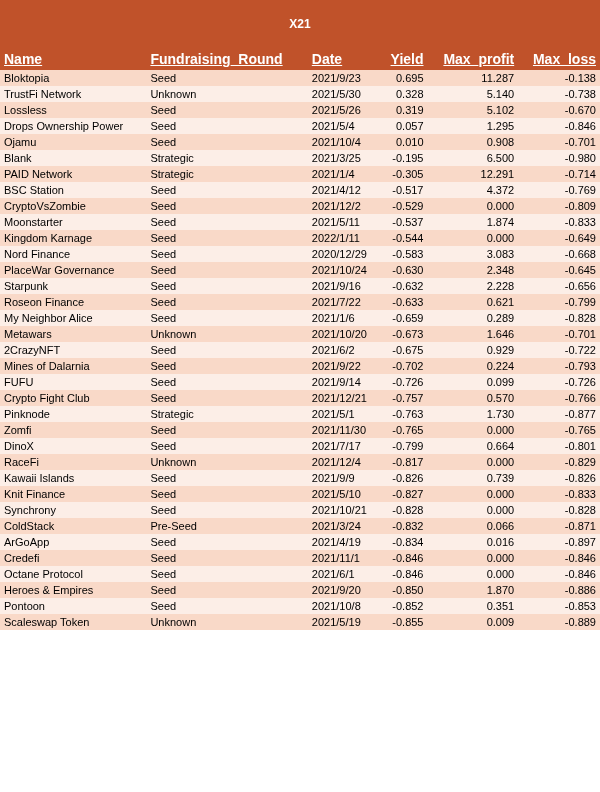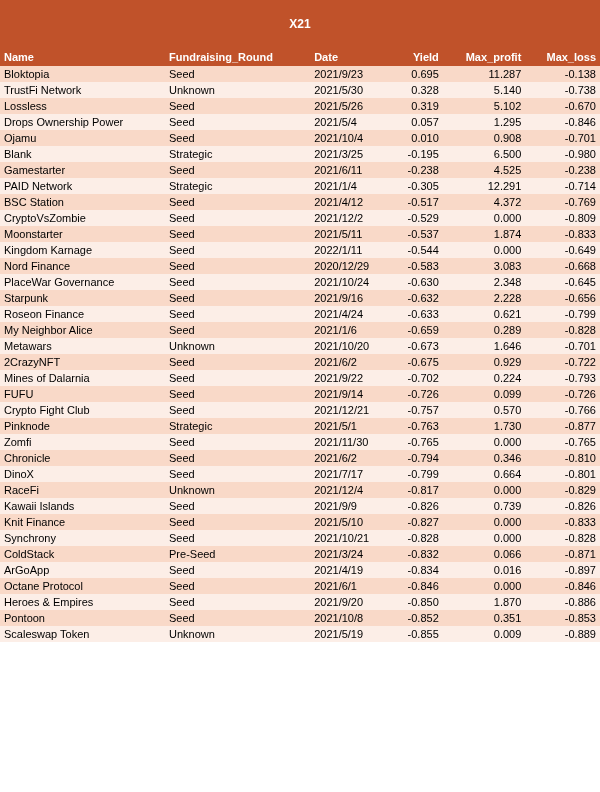--- a/index.html
+++ b/index.html
@@ -20,22 +20,23 @@
     table {
       width: 100%;
       border-collapse: collapse;
     }
     th {
       background: #c0522a;
       color: white;
       padding: 3px 4px;
       text-align: left;
       font-weight: bold;
-      font-size: 11px;
+      font-size: 14px;
       white-space: nowrap;
+      text-decoration: underline;
     }
     th.num, td.num {
       text-align: right;
     }
     tr:nth-child(odd) td {
       background: #f9d9c8;
     }
     tr:nth-child(even) td {
       background: #fceee7;
     }
@@ -106,28 +107,20 @@
       </tr>
       <tr>
         <td>Blank</td>
         <td>Strategic</td>
         <td>2021/3/25</td>
         <td class="num">-0.195</td>
         <td class="num">6.500</td>
         <td class="num">-0.980</td>
       </tr>
       <tr>
-        <td>Gamestarter</td>
-        <td>Seed</td>
-        <td>2021/6/11</td>
-        <td class="num">-0.238</td>
-        <td class="num">4.525</td>
-        <td class="num">-0.238</td>
-      </tr>
-      <tr>
         <td>PAID Network</td>
         <td>Strategic</td>
         <td>2021/1/4</td>
         <td class="num">-0.305</td>
         <td class="num">12.291</td>
         <td class="num">-0.714</td>
       </tr>
       <tr>
         <td>BSC Station</td>
         <td>Seed</td>
@@ -180,21 +173,21 @@
         <td>Starpunk</td>
         <td>Seed</td>
         <td>2021/9/16</td>
         <td class="num">-0.632</td>
         <td class="num">2.228</td>
         <td class="num">-0.656</td>
       </tr>
       <tr>
         <td>Roseon Finance</td>
         <td>Seed</td>
-        <td>2021/4/24</td>
+        <td>2021/7/22</td>
         <td class="num">-0.633</td>
         <td class="num">0.621</td>
         <td class="num">-0.799</td>
       </tr>
       <tr>
         <td>My Neighbor Alice</td>
         <td>Seed</td>
         <td>2021/1/6</td>
         <td class="num">-0.659</td>
         <td class="num">0.289</td>
@@ -250,28 +243,20 @@
       </tr>
       <tr>
         <td>Zomfi</td>
         <td>Seed</td>
         <td>2021/11/30</td>
         <td class="num">-0.765</td>
         <td class="num">0.000</td>
         <td class="num">-0.765</td>
       </tr>
       <tr>
-        <td>Chronicle</td>
-        <td>Seed</td>
-        <td>2021/6/2</td>
-        <td class="num">-0.794</td>
-        <td class="num">0.346</td>
-        <td class="num">-0.810</td>
-      </tr>
-      <tr>
         <td>DinoX</td>
         <td>Seed</td>
         <td>2021/7/17</td>
         <td class="num">-0.799</td>
         <td class="num">0.664</td>
         <td class="num">-0.801</td>
       </tr>
       <tr>
         <td>RaceFi</td>
         <td>Unknown</td>
@@ -314,20 +299,28 @@
       </tr>
       <tr>
         <td>ArGoApp</td>
         <td>Seed</td>
         <td>2021/4/19</td>
         <td class="num">-0.834</td>
         <td class="num">0.016</td>
         <td class="num">-0.897</td>
       </tr>
       <tr>
+        <td>Credefi</td>
+        <td>Seed</td>
+        <td>2021/11/1</td>
+        <td class="num">-0.846</td>
+        <td class="num">0.000</td>
+        <td class="num">-0.846</td>
+      </tr>
+      <tr>
         <td>Octane Protocol</td>
         <td>Seed</td>
         <td>2021/6/1</td>
         <td class="num">-0.846</td>
         <td class="num">0.000</td>
         <td class="num">-0.846</td>
       </tr>
       <tr>
         <td>Heroes &amp; Empires</td>
         <td>Seed</td>

